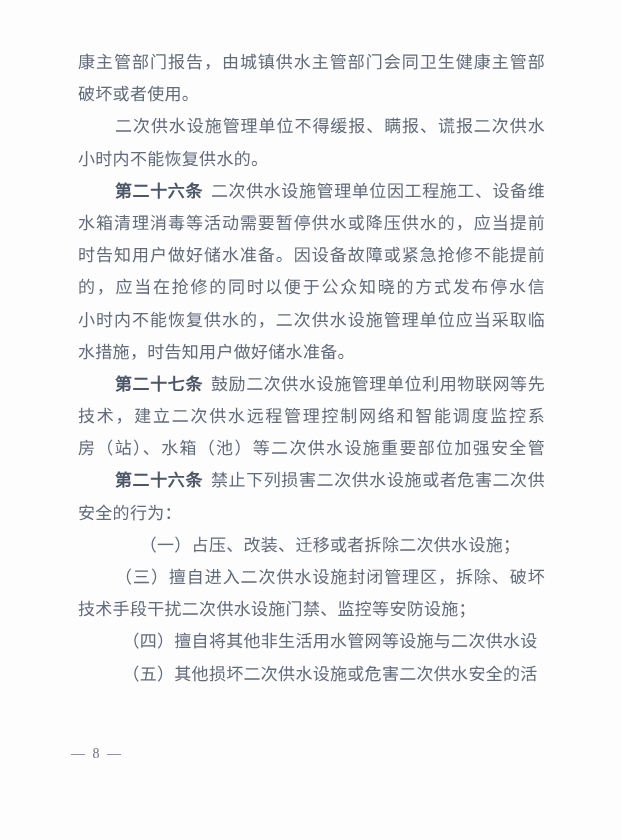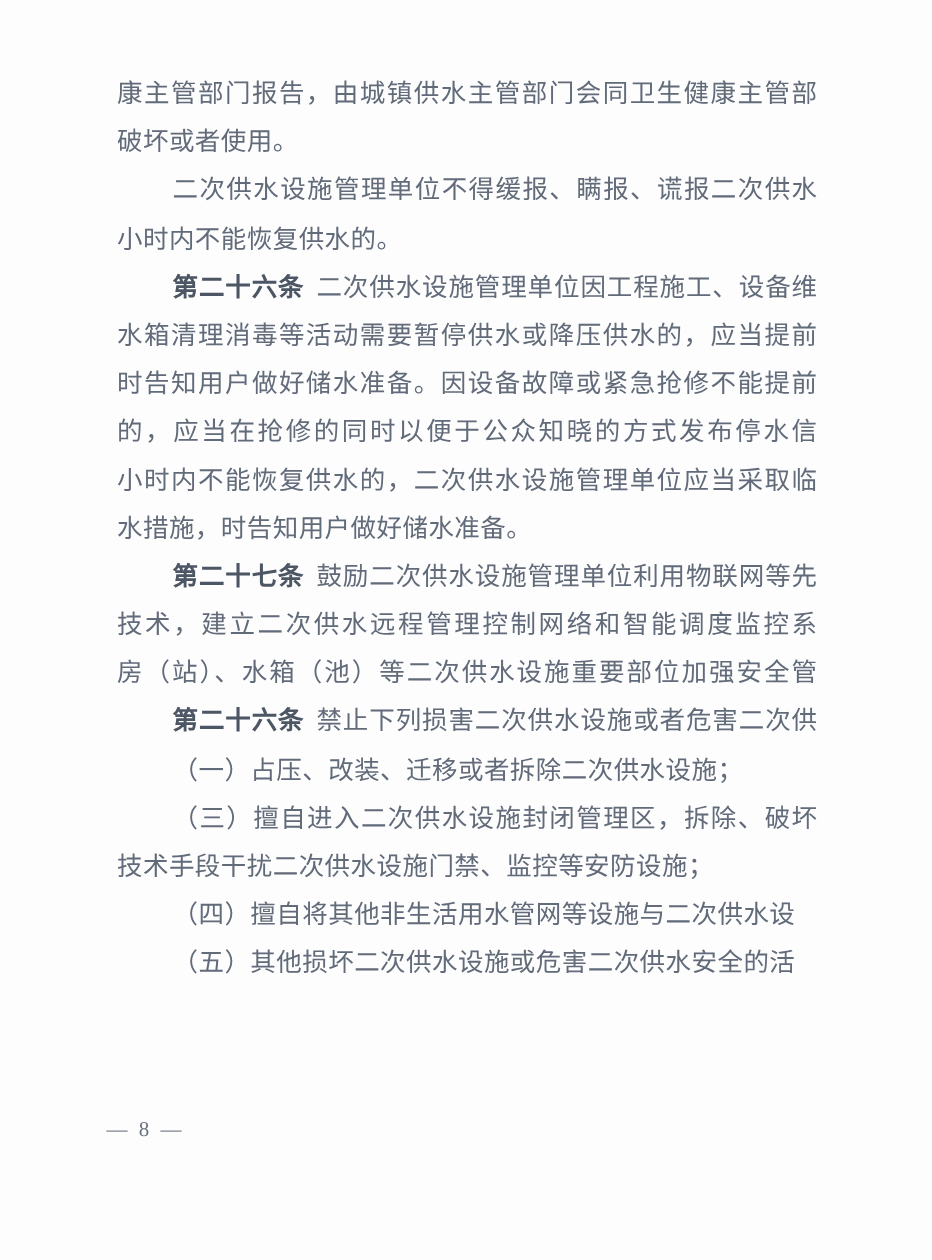--- a/index.html
+++ b/index.html
@@ -30,20 +30,21 @@
   .line {
     height: 32.2px;
     line-height: 32.2px;
     font-size: 17px;
     letter-spacing: 0.3px;
     text-align: left;
     overflow: hidden;
   }
   .line.indent {
     padding-left: 37px;
+    text-align: center;
   }
   .line.justify {
     text-align: justify;
     text-align-last: justify;
     text-justify: inter-character;
   }
   .bold {
     font-weight: bold;
     color: var(--bold-color, #4d5664);
     margin-right: 8px;
@@ -72,20 +73,21 @@
       <div class="line indent justify"><span class="bold">第二十六条</span><span>二次供水设施管理单位因工程施工、设备维修、</span></div>
       <div class="line justify"><span>水箱清理消毒等活动需要暂停供水或降压供水的，应当提前 24 小</span></div>
       <div class="line justify"><span>时告知用户做好储水准备。因设备故障或紧急抢修不能提前通知</span></div>
       <div class="line justify"><span>的，应当在抢修的同时以便于公众知晓的方式发布停水信息，24</span></div>
       <div class="line justify"><span>小时内不能恢复供水的，二次供水设施管理单位应当采取临时供</span></div>
       <div class="line"><span>水措施，时告知用户做好储水准备。</span></div>
       <div class="line indent justify"><span class="bold">第二十七条</span><span>鼓励二次供水设施管理单位利用物联网等先进</span></div>
       <div class="line justify"><span>技术，建立二次供水远程管理控制网络和智能调度监控系统，对泵</span></div>
       <div class="line justify"><span>房（站）、水箱（池）等二次供水设施重要部位加强安全管理，防止二</span></div>
       <div class="line indent justify"><span class="bold">第二十六条</span><span>禁止下列损害二次供水设施或者危害二次供水</span></div>
+      <div class="line"><span>安全的行为：</span></div>
       <div class="line indent"><span>（一）占压、改装、迁移或者拆除二次供水设施；</span></div>
       <div class="line indent justify"><span>（三）擅自进入二次供水设施封闭管理区，拆除、破坏或者使用</span></div>
       <div class="line"><span>技术手段干扰二次供水设施门禁、监控等安防设施；</span></div>
       <div class="line indent"><span>（四）擅自将其他非生活用水管网等设施与二次供水设施连接；</span></div>
       <div class="line indent"><span>（五）其他损坏二次供水设施或危害二次供水安全的活动。</span></div>
     </div>
   <div class="page-number">— 8 —</div>
 </div>
 
 </body></html>

